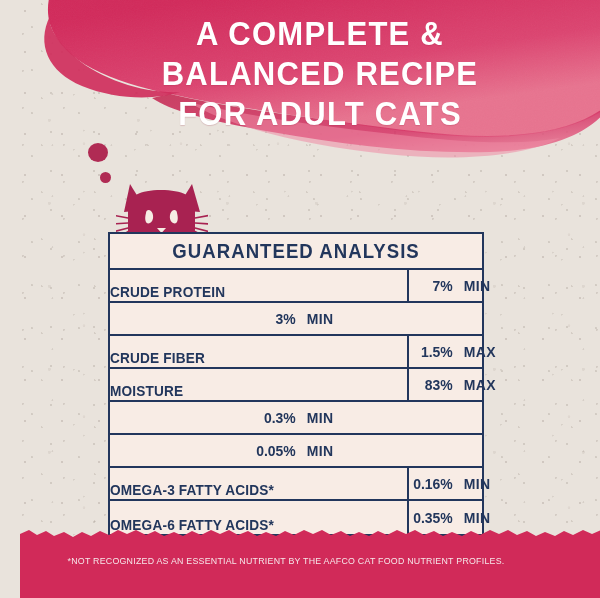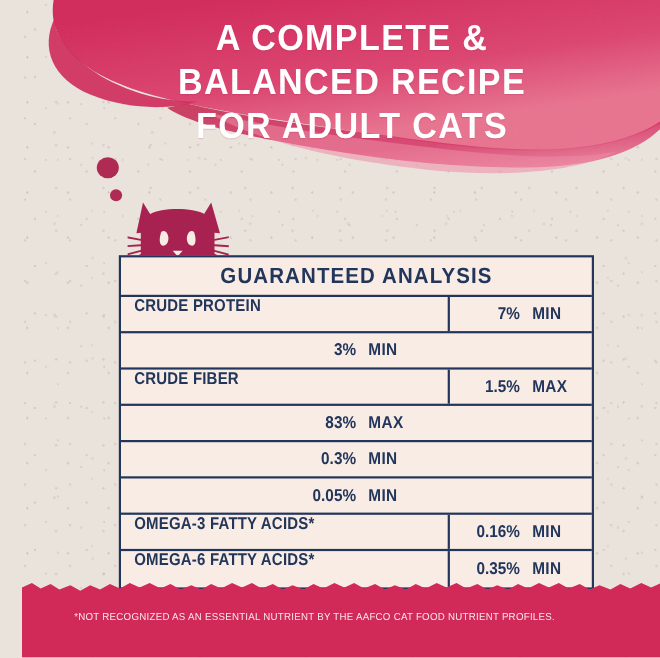--- a/index.html
+++ b/index.html
@@ -72,21 +72,21 @@
     width: 92px; height: 70px;
     pointer-events: none;
   }
   .cat svg { display: block; }
 
   
   .analysis-table {
     position: absolute;
     left: 88px;
     top: 232px;
-    width: 432px;
+    width: 376px;
     border: 2px solid #22365c;
     background: #f8ece5;
     box-sizing: border-box;
   }
   .table-header {
     height: 36px;
     display: flex;
     align-items: center;
     justify-content: center;
     border-bottom: 2px solid #22365c;
@@ -104,22 +104,21 @@
     display: flex;
     height: 33px;
     border-bottom: 2px solid #22365c;
     box-sizing: border-box;
   }
   .table-row:last-child { border-bottom: none; }
 
   .cell-nutrient {
     flex: 0 0 299px;
     display: flex;
-    align-items: flex-start;
-    padding-left: 12px;
+    align-items: flex-end;
     border-right: 2px solid #22365c;
     box-sizing: border-box;
     overflow: hidden;
   }
   .cell-nutrient span {
     color: #22365c;
     font-size: 15.5px;
     font-weight: 700;
     letter-spacing: .2px;
     transform: scaleX(.88);
@@ -309,20 +308,23 @@
         <div class="table-row">
           <div class="cell-nutrient">
             <span>CRUDE FIBER</span>
           </div>
           <div class="cell-value">
             <span class="amount">1.5%</span>
             <span class="qualifier">MAX</span>
           </div>
         </div>
         <div class="table-row">
+          <div class="cell-nutrient">
+            <span>MOISTURE</span>
+          </div>
           <div class="cell-value">
             <span class="amount">83%</span>
             <span class="qualifier">MAX</span>
           </div>
         </div>
         <div class="table-row">
           <div class="cell-value">
             <span class="amount">0.3%</span>
             <span class="qualifier">MIN</span>
           </div>

